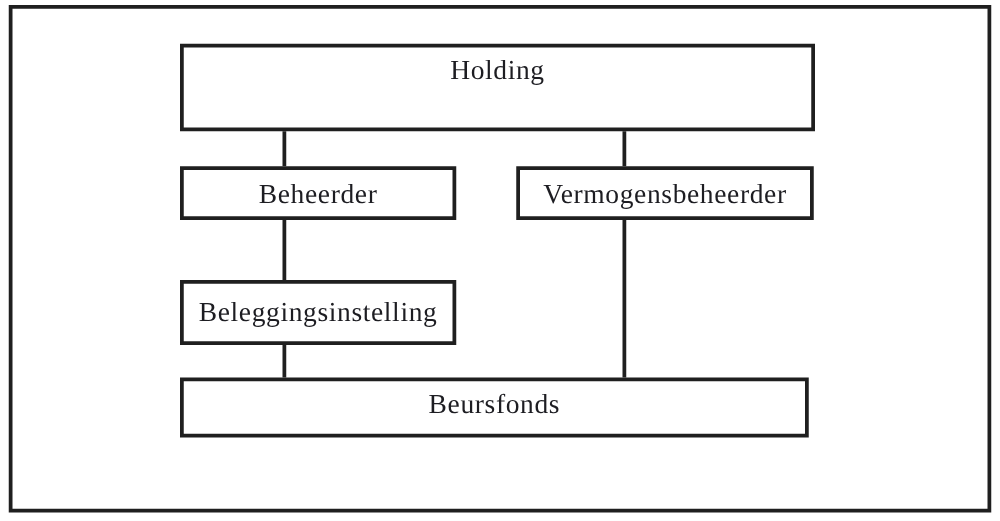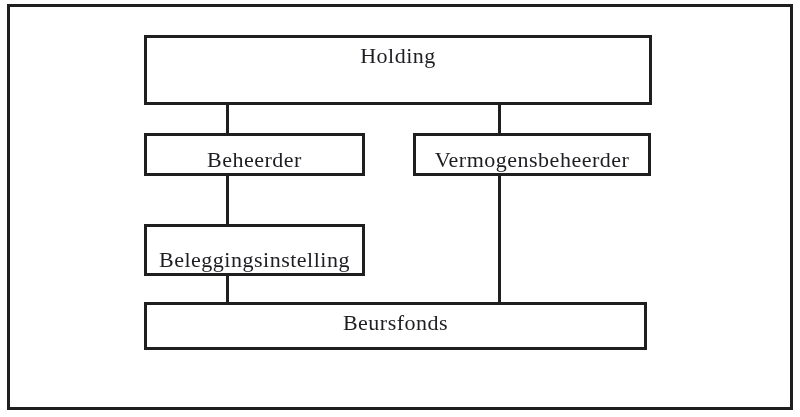--- a/index.html
+++ b/index.html
@@ -49,21 +49,21 @@
     text-align: center;
     font-size: 22px;
     letter-spacing: 0.5px;
     line-height: 26px;
   }
   .node-top {
     padding-top: 5px;
   }
   .node-center {
     display: flex;
-    align-items: flex-end;
+    align-items: center;
     justify-content: center;
   }
   .node-holding {
     left: 144px;
     top: 35px;
     width: 508px;
     height: 70px;
   }
   .node-beheerder {
     left: 144px;

